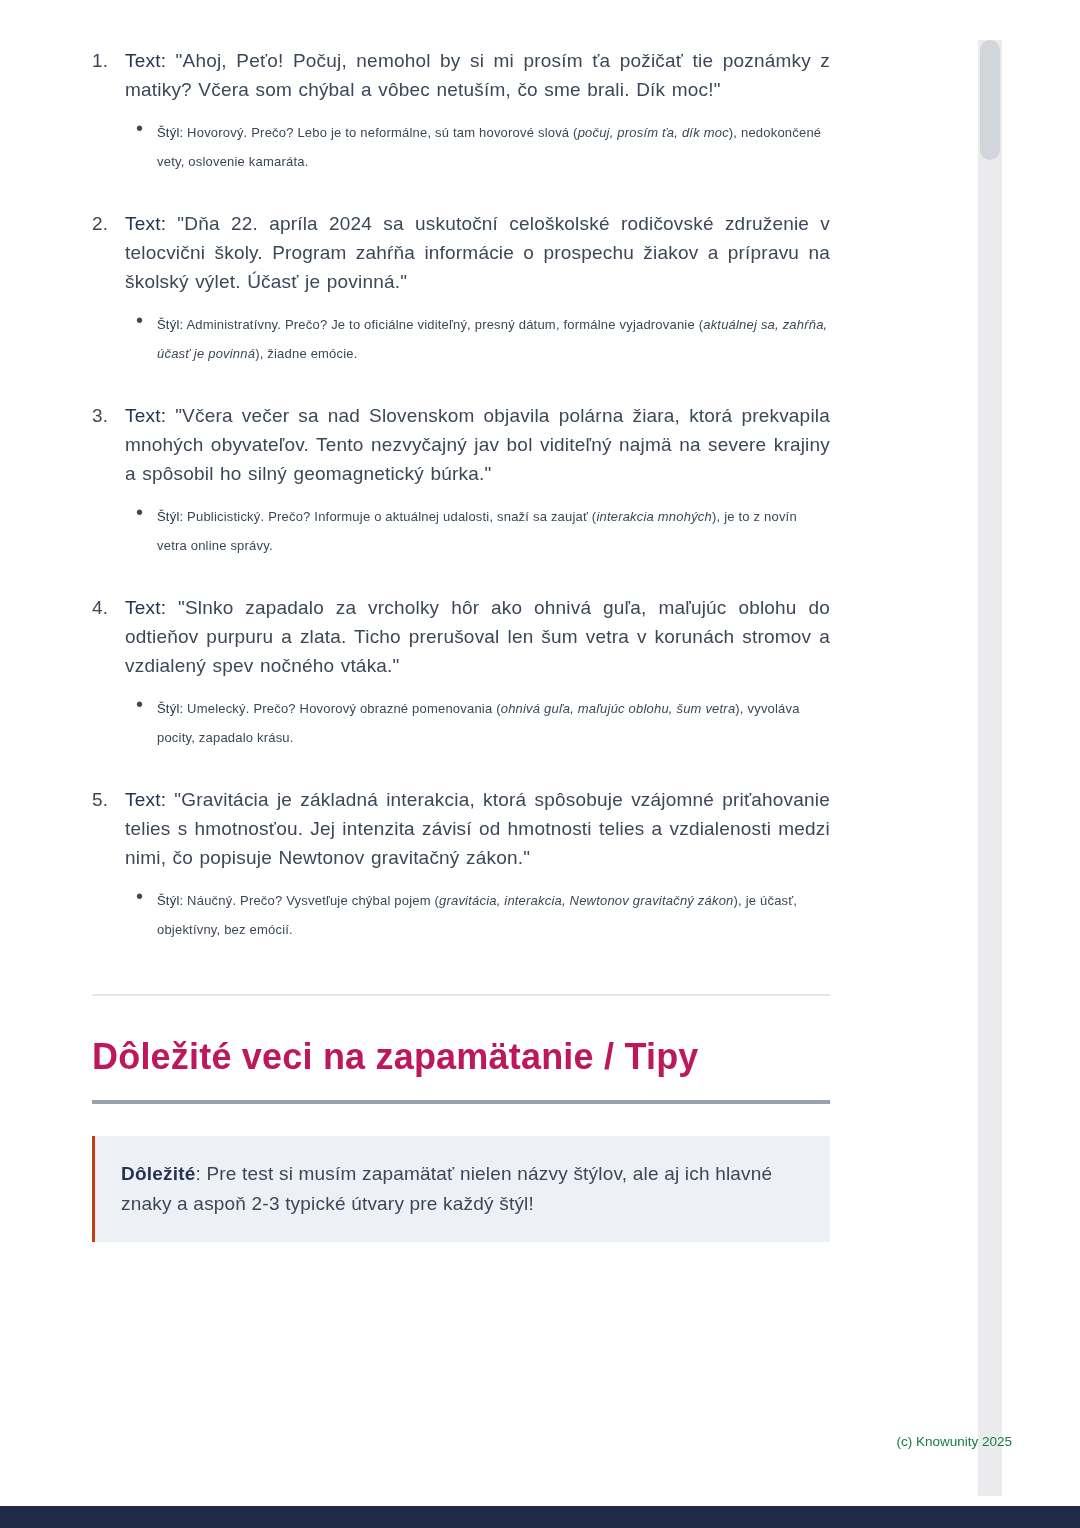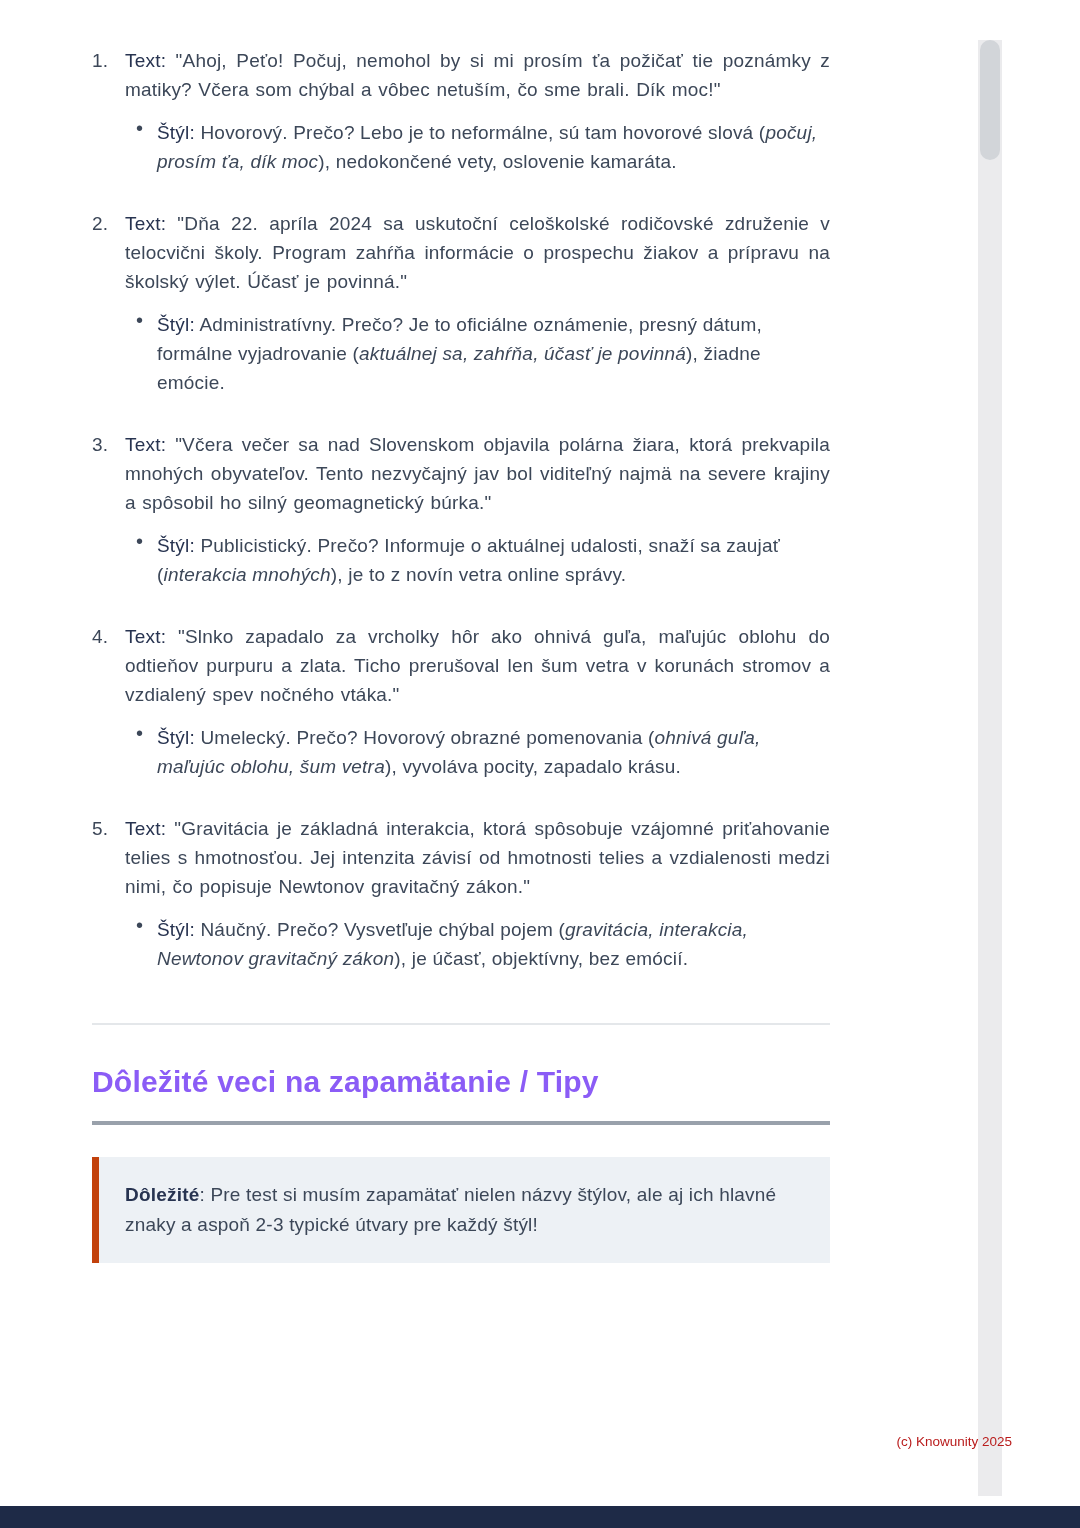--- a/index.html
+++ b/index.html
@@ -37,61 +37,61 @@
     padding-left: 65px;
   }
   .style-item { position: relative; }
   .bullet {
     position: absolute;
     left: -21px; top: -1px;
     font-size: 20px;
     color: #3c4758;
   }
   .style-text {
-    font-size: 19px;
+    font-size: 13px;
     line-height: 29px;
     letter-spacing: 0.2px;
   }
   .style-text em { font-style: italic; }
   .divider {
     margin-top: 50px;
     height: 2px;
     background: #e4e7ea;
   }
   .heading {
     margin-top: 40px;
-    font-size: 30px;
+    font-size: 36px;
     font-weight: 700;
-    color: #8b5cf6;
+    color: #be185d;
     letter-spacing: 0.2px;
   }
   .heading-rule {
     margin-top: 22px;
     height: 4px;
     background: #99a1ab;
   }
   .callout {
     margin-top: 32px;
     background: #edf1f5;
-    border-left: 7px solid #c2410c;
+    border-left: 3px solid #c2410c;
     padding: 23px 26px 23px 26px;
   }
   .callout-text {
     font-size: 19px;
     line-height: 30px;
     letter-spacing: 0.2px;
     color: #3c4758;
   }
   .callout-text strong { font-weight: 700; color: #273350; }
   .footer-credit {
     position: absolute;
     top: 1434px;
     right: 68px;
     font-size: 13.5px;
-    color: #b91c1c;
+    color: #15803d;
     z-index: 3;
   }
   .scrollbar-track {
     position: absolute;
     top: 40px;
     right: 78px;
     width: 24px;
     height: 1456px;
     background: #ebebed;
     z-index: 2;
@@ -126,21 +126,21 @@
               <span class="bullet">•</span>
               <p class="style-text"><strong class="lbl">Štýl:</strong> <span class="seg">Hovorový. Prečo? Lebo je to neformálne, sú tam hovorové slová (</span><em class="seg-italic">počuj, prosím ťa, dík moc</em><span class="seg">), nedokončené vety, oslovenie kamaráta.</span></p>
             </li>
           </ul>
         </li>
         <li class="example">
           <p class="item-text"><span class="num">2.</span><strong class="lbl">Text:</strong><span class="body"> "Dňa 22. apríla 2024 sa uskutoční celoškolské rodičovské združenie v telocvični školy. Program zahŕňa informácie o prospechu žiakov a prípravu na školský výlet. Účasť je povinná."</span></p>
           <ul class="style-list">
             <li class="style-item">
               <span class="bullet">•</span>
-              <p class="style-text"><strong class="lbl">Štýl:</strong> <span class="seg">Administratívny. Prečo? Je to oficiálne oznámenie, presný dátum, formálne vyjadrovanie (</span><em class="seg-italic">aktuálnej sa, zahŕňa, účasť je povinná</em><span class="seg">), žiadne emócie.</span></p>
+              <p class="style-text"><strong class="lbl">Štýl:</strong> <span class="seg">Administratívny. Prečo? Je to oficiálne viditeľný, presný dátum, formálne vyjadrovanie (</span><em class="seg-italic">aktuálnej sa, zahŕňa, účasť je povinná</em><span class="seg">), žiadne emócie.</span></p>
             </li>
           </ul>
         </li>
         <li class="example">
           <p class="item-text"><span class="num">3.</span><strong class="lbl">Text:</strong><span class="body"> "Včera večer sa nad Slovenskom objavila polárna žiara, ktorá prekvapila mnohých obyvateľov. Tento nezvyčajný jav bol viditeľný najmä na severe krajiny a spôsobil ho silný geomagnetický búrka."</span></p>
           <ul class="style-list">
             <li class="style-item">
               <span class="bullet">•</span>
               <p class="style-text"><strong class="lbl">Štýl:</strong> <span class="seg">Publicistický. Prečo? Informuje o aktuálnej udalosti, snaží sa zaujať (</span><em class="seg-italic">interakcia mnohých</em><span class="seg">), je to z novín vetra online správy.</span></p>
             </li>

